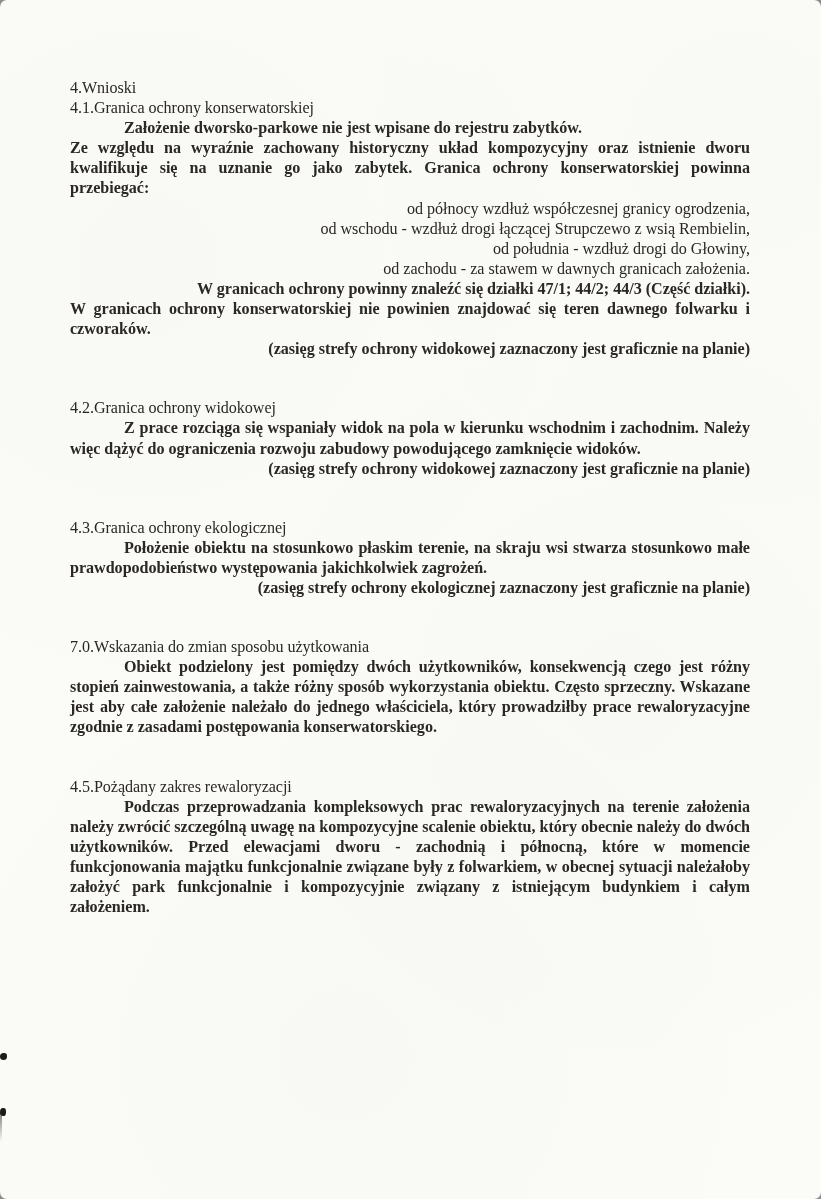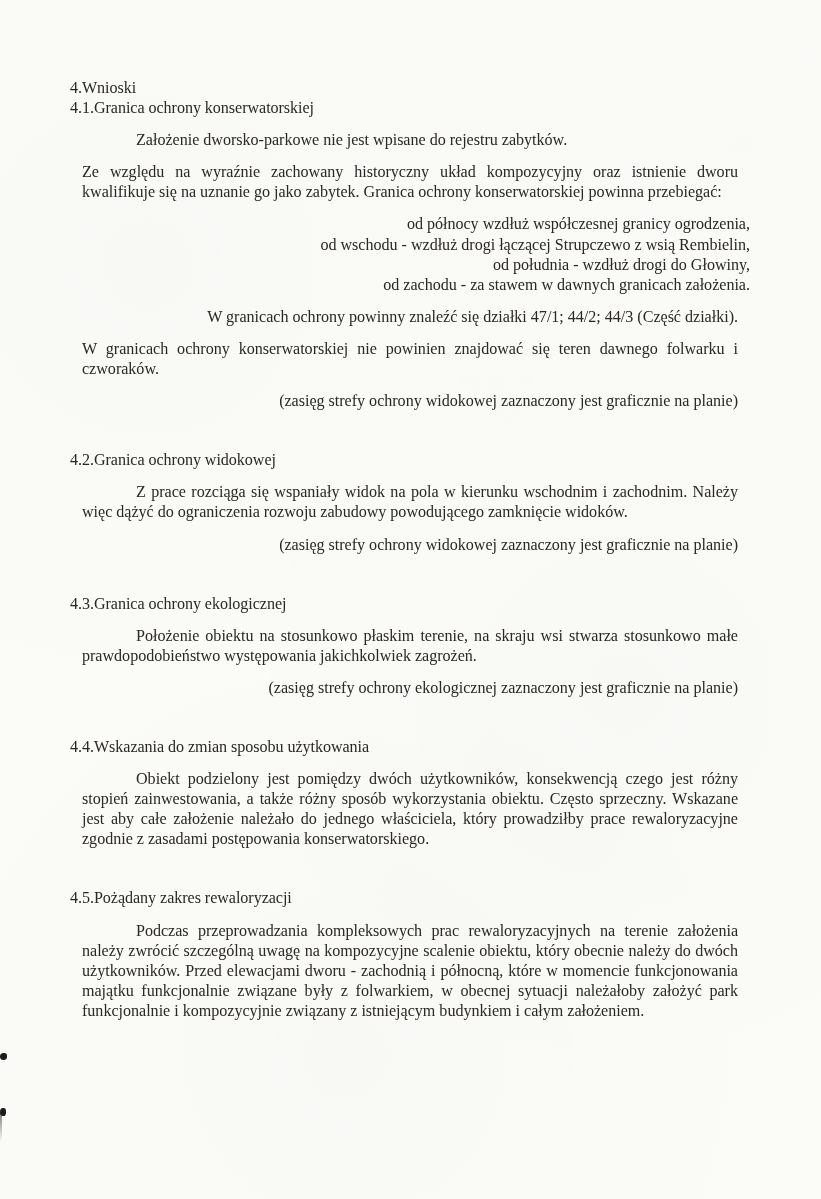--- a/index.html
+++ b/index.html
@@ -15,20 +15,21 @@
     margin: 0 auto;
     background: #fbfbf8;
     overflow: hidden;
     box-sizing: border-box;
     
     background-image:
       radial-gradient(circle at 18% 22%, rgba(0,0,0,0.012) 0%, rgba(0,0,0,0) 42%),
       radial-gradient(circle at 76% 58%, rgba(0,0,0,0.010) 0%, rgba(0,0,0,0) 46%),
       radial-gradient(circle at 42% 88%, rgba(0,0,0,0.013) 0%, rgba(0,0,0,0) 40%),
       radial-gradient(circle at 90% 12%, rgba(0,0,0,0.009) 0%, rgba(0,0,0,0) 38%);
+    border-radius: 7px;
   }
   .doc-body {
     position: absolute;
     left: 70px;
     top: 78px;
     width: 680px;
     font-family: "Liberation Serif", "DejaVu Serif", serif;
     font-size: 16.1px;
     line-height: 20.1px;
     color: #2a2724;
@@ -39,25 +40,26 @@
 
   .heading {
     margin: 0;
     font-weight: normal;
     font-size: 16.1px;
     line-height: 20.1px;
     letter-spacing: -0.05px;
     white-space: pre;
   }
   .para {
-    margin: 12px;
+    margin: 0;
     text-align: justify;
     text-justify: inter-word;
     hyphens: none;
     letter-spacing: -0.02px;
+    font-weight: bold;
   }
   .para.indent { text-indent: 54px; }
   .para.nojust { text-align: right; }
   .line {
     margin: 0;
     white-space: pre;
     letter-spacing: -0.02px;
     text-align: right;
   }
   .lines { margin: 0; }
@@ -115,21 +117,21 @@
       <p class="para nojust">(zasięg strefy ochrony widokowej zaznaczony jest graficznie na planie)</p>
     </div>
 
     <div class="section">
       <p class="heading">4.3.Granica ochrony ekologicznej</p>
       <p class="para indent">Położenie obiektu na stosunkowo płaskim terenie, na skraju wsi stwarza stosunkowo małe prawdopodobieństwo występowania jakichkolwiek zagrożeń.</p>
       <p class="para nojust">(zasięg strefy ochrony ekologicznej zaznaczony jest graficznie na planie)</p>
     </div>
 
     <div class="section">
-      <p class="heading">4.4.Wskazania do zmian sposobu użytkowania</p>
+      <p class="heading">7.0.Wskazania do zmian sposobu użytkowania</p>
       <p class="para indent">Obiekt podzielony jest pomiędzy dwóch użytkowników, konsekwencją czego jest różny stopień zainwestowania, a także różny sposób wykorzystania obiektu. Często sprzeczny. Wskazane jest aby całe założenie należało do jednego właściciela, który prowadziłby prace rewaloryzacyjne zgodnie z zasadami postępowania konserwatorskiego.</p>
     </div>
 
     <div class="section">
       <p class="heading">4.5.Pożądany zakres rewaloryzacji</p>
       <p class="para indent">Podczas przeprowadzania kompleksowych prac rewaloryzacyjnych na terenie założenia należy zwrócić szczególną uwagę na kompozycyjne scalenie obiektu, który obecnie należy do dwóch użytkowników. Przed elewacjami dworu - zachodnią i północną, które w momencie funkcjonowania majątku funkcjonalnie związane były z folwarkiem, w obecnej sytuacji należałoby założyć park funkcjonalnie i kompozycyjnie związany z istniejącym budynkiem i całym założeniem.</p>
     </div>
 
   </div>
 

